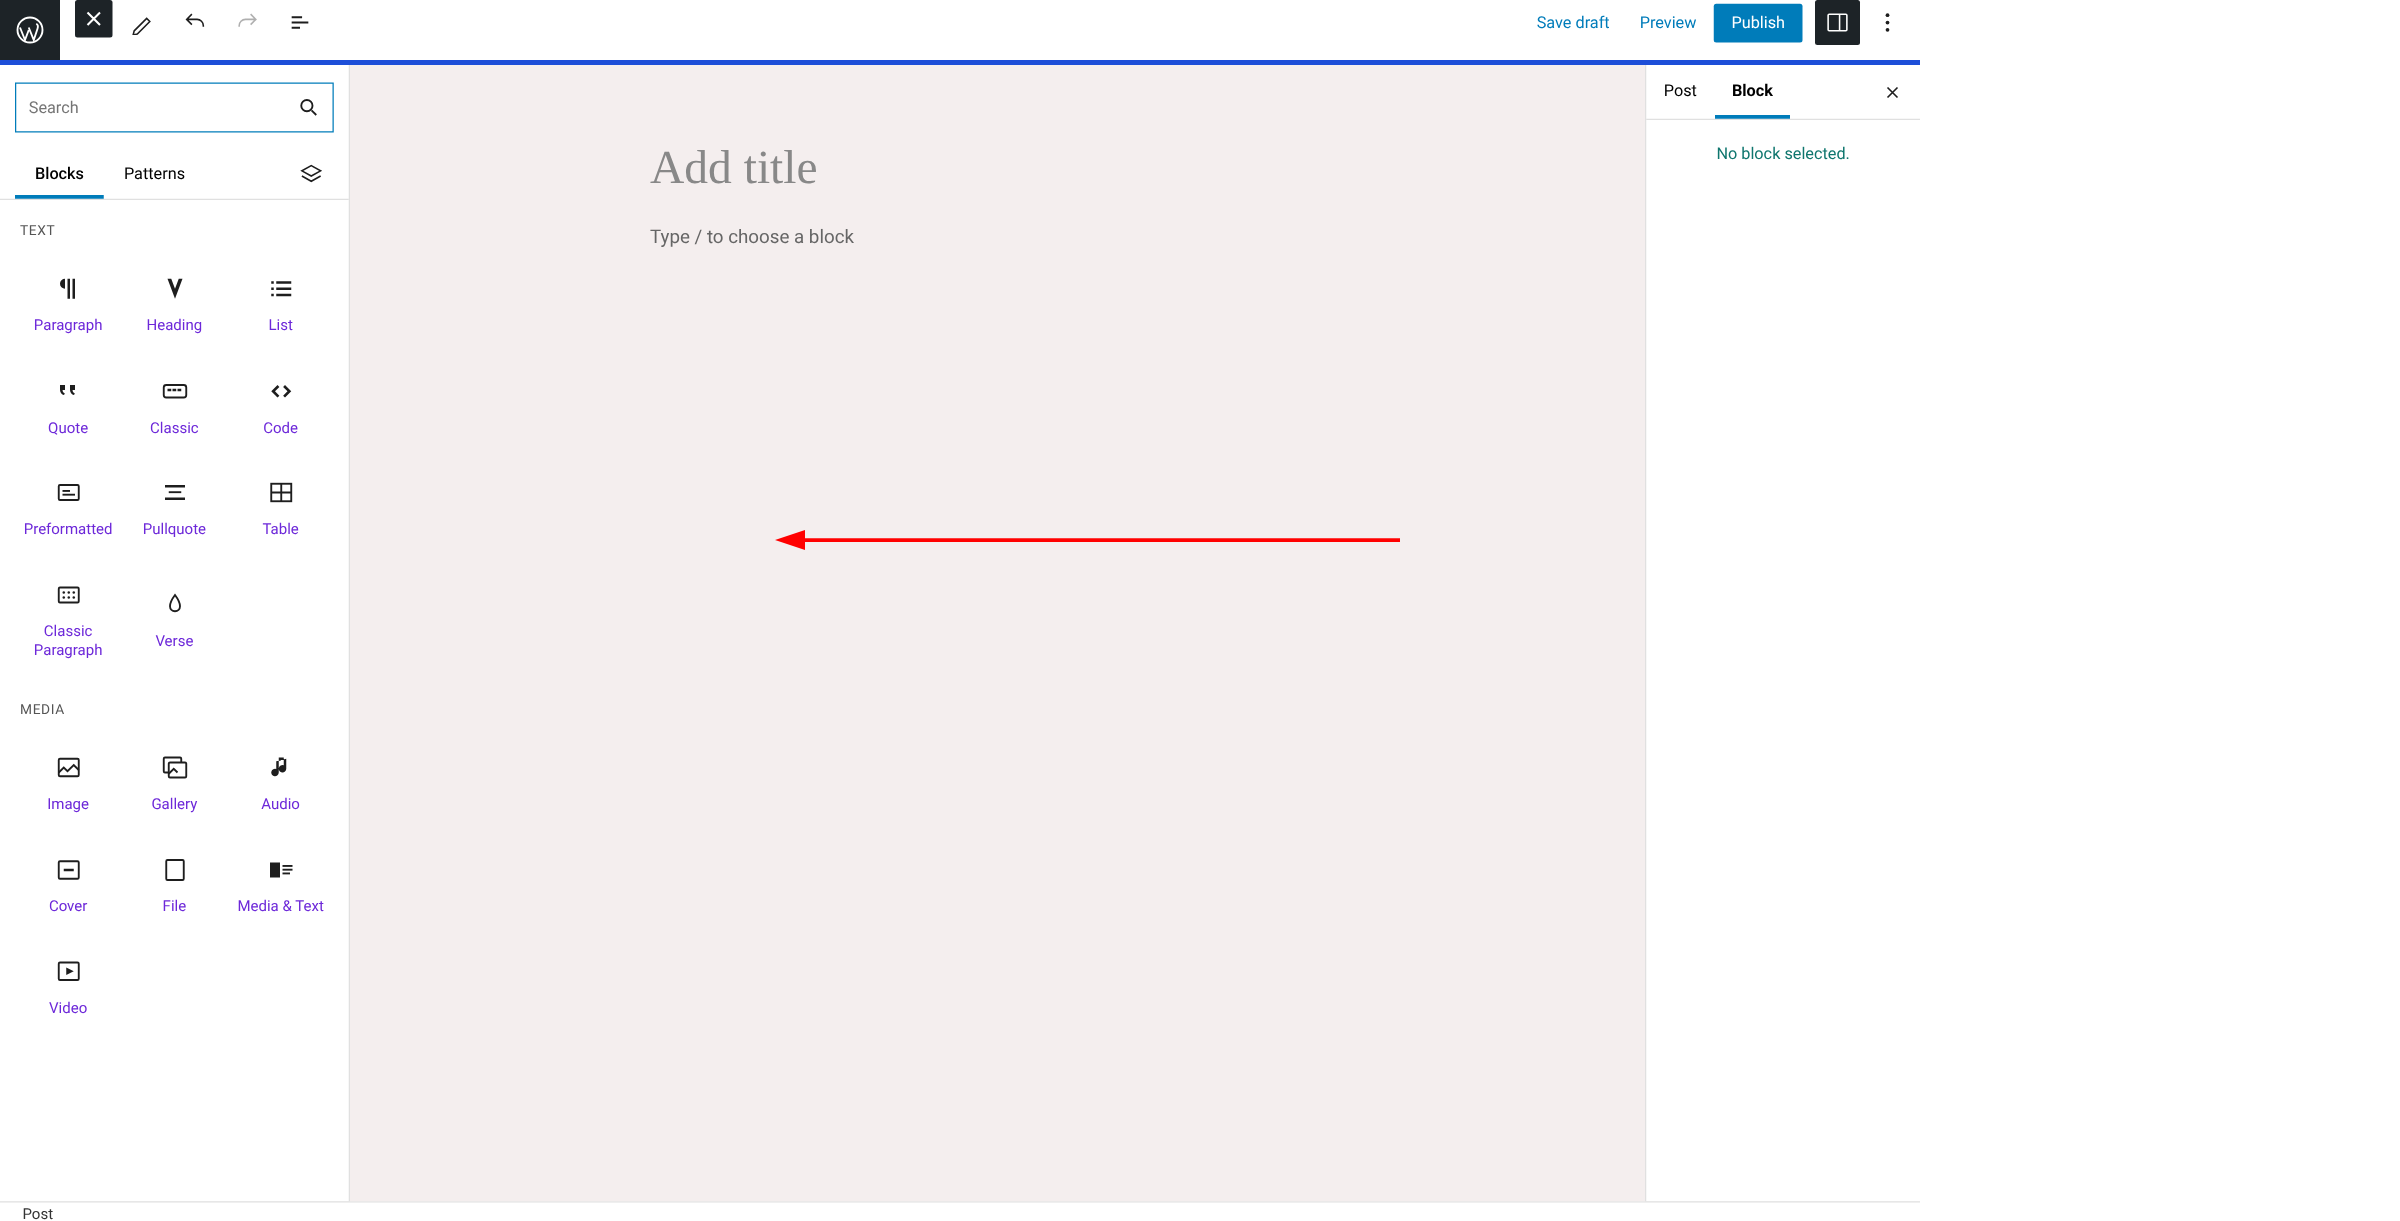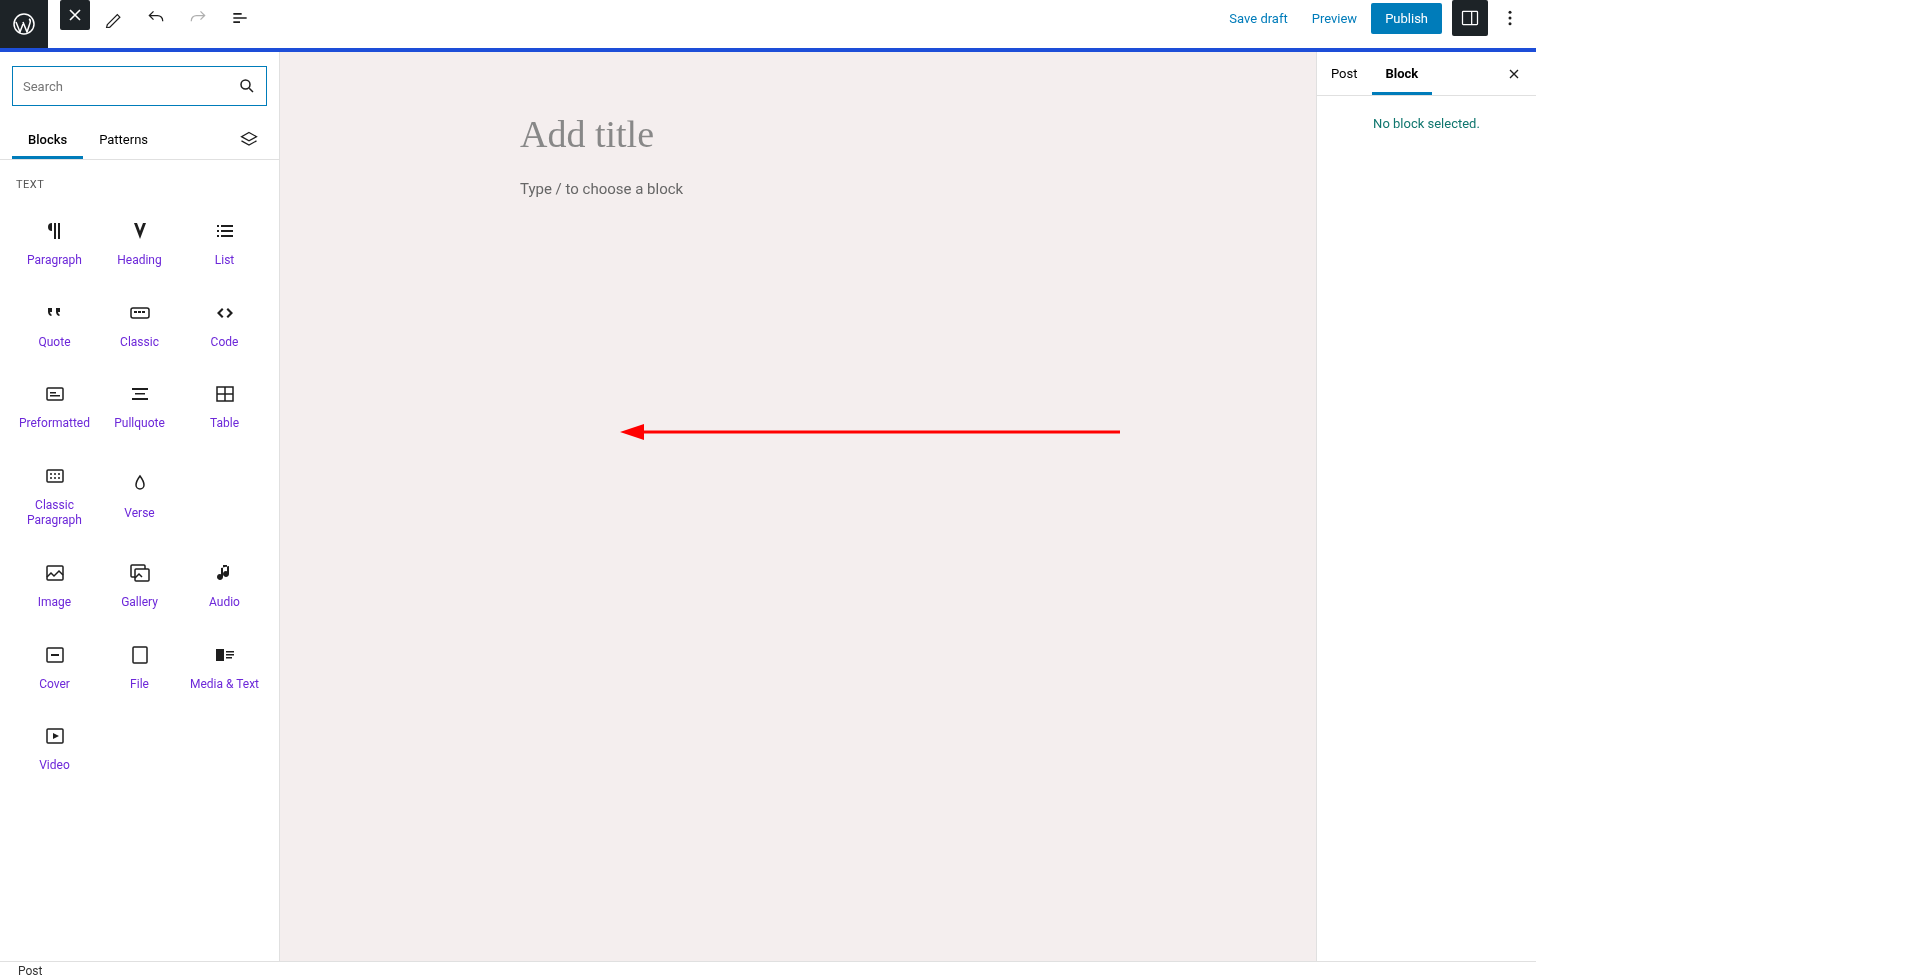--- a/index.html
+++ b/index.html
@@ -294,20 +294,21 @@
           </div>
           <div class="block-item">
             <div class="block-icon">
               <svg width="24" height="24" viewBox="0 0 24 24" style="color:#1e1e1e">
                 <use href="#i-verse"></use>
               </svg>
             </div>
             <div class="block-label">Verse</div>
           </div>
         </div>
+        <div class="cat-title">MEDIA</div>
         <div class="block-grid">
           <div class="block-item">
             <div class="block-icon">
               <svg width="24" height="24" viewBox="0 0 24 24" style="color:#1e1e1e">
                 <use href="#i-image"></use>
               </svg>
             </div>
             <div class="block-label">Image</div>
           </div>
           <div class="block-item">

